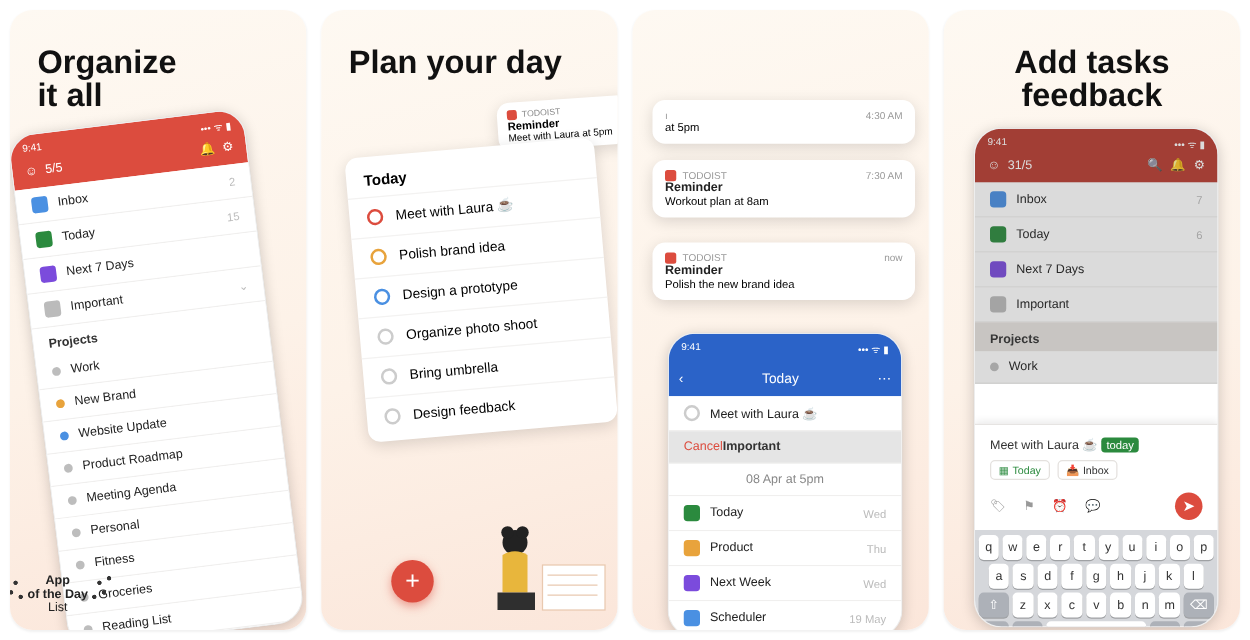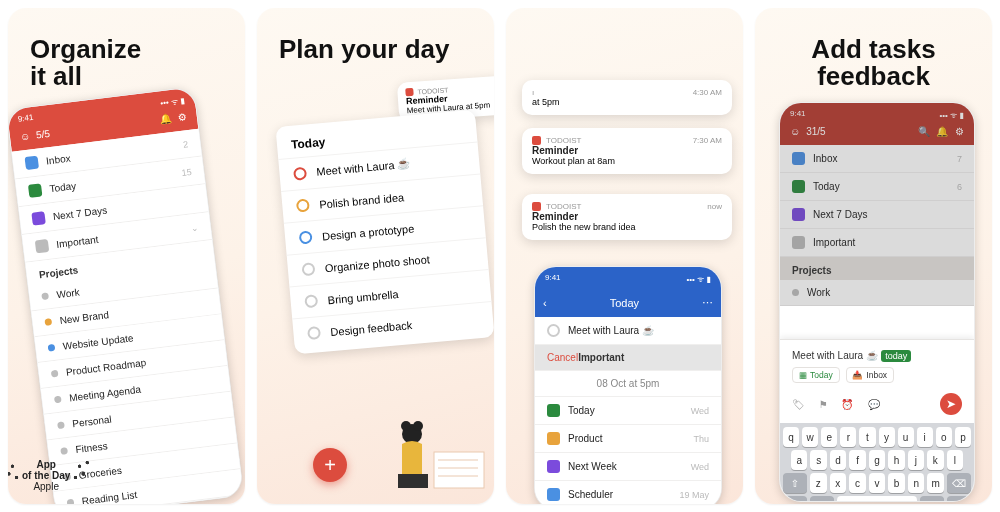--- a/index.html
+++ b/index.html
@@ -244,21 +244,21 @@
       </div>
     <div class="row">
         <span class="bullet" style="background:#bdbdbd"></span>
         <span class="lbl">Reading List</span>
       </div>
   </div>
 
   <div class="award">
     <span>App</span><br>
     <span>of the Day</span><br>
-    <span style="font-weight:400">Apple</span>
+    <span style="font-weight:400">List</span>
   </div>
 </div>
 
 <div class="panel" id="p2">
   <h2>Plan your day</h2>
 
   <div class="card notif">
     <div class="nh">
         <span class="sq"></span>
         <span>TODOIST</span>
@@ -356,21 +356,21 @@
     <div class="row">
         <span class="ring"></span>
         <span class="lbl">Meet with Laura ☕</span>
       </div>
     <div class="schedrow">
       <span class="cancel">Cancel</span>
       <span class="bold">Important</span>
       <span style="width:34px"></span>
     </div>
     <div class="row" style="justify-content:center;color:#888">
-        <span>08 Oct at 5pm</span>
+        <span>08 Apr at 5pm</span>
       </div>
     <div class="row">
         <span class="icn" style="background:#2b8a3e"></span>
         <span class="lbl">Today</span>
         <span class="cnt">Wed</span>
       </div>
     <div class="row">
         <span class="icn" style="background:#e8a33c"></span>
         <span class="lbl">Product</span>
         <span class="cnt">Thu</span>

